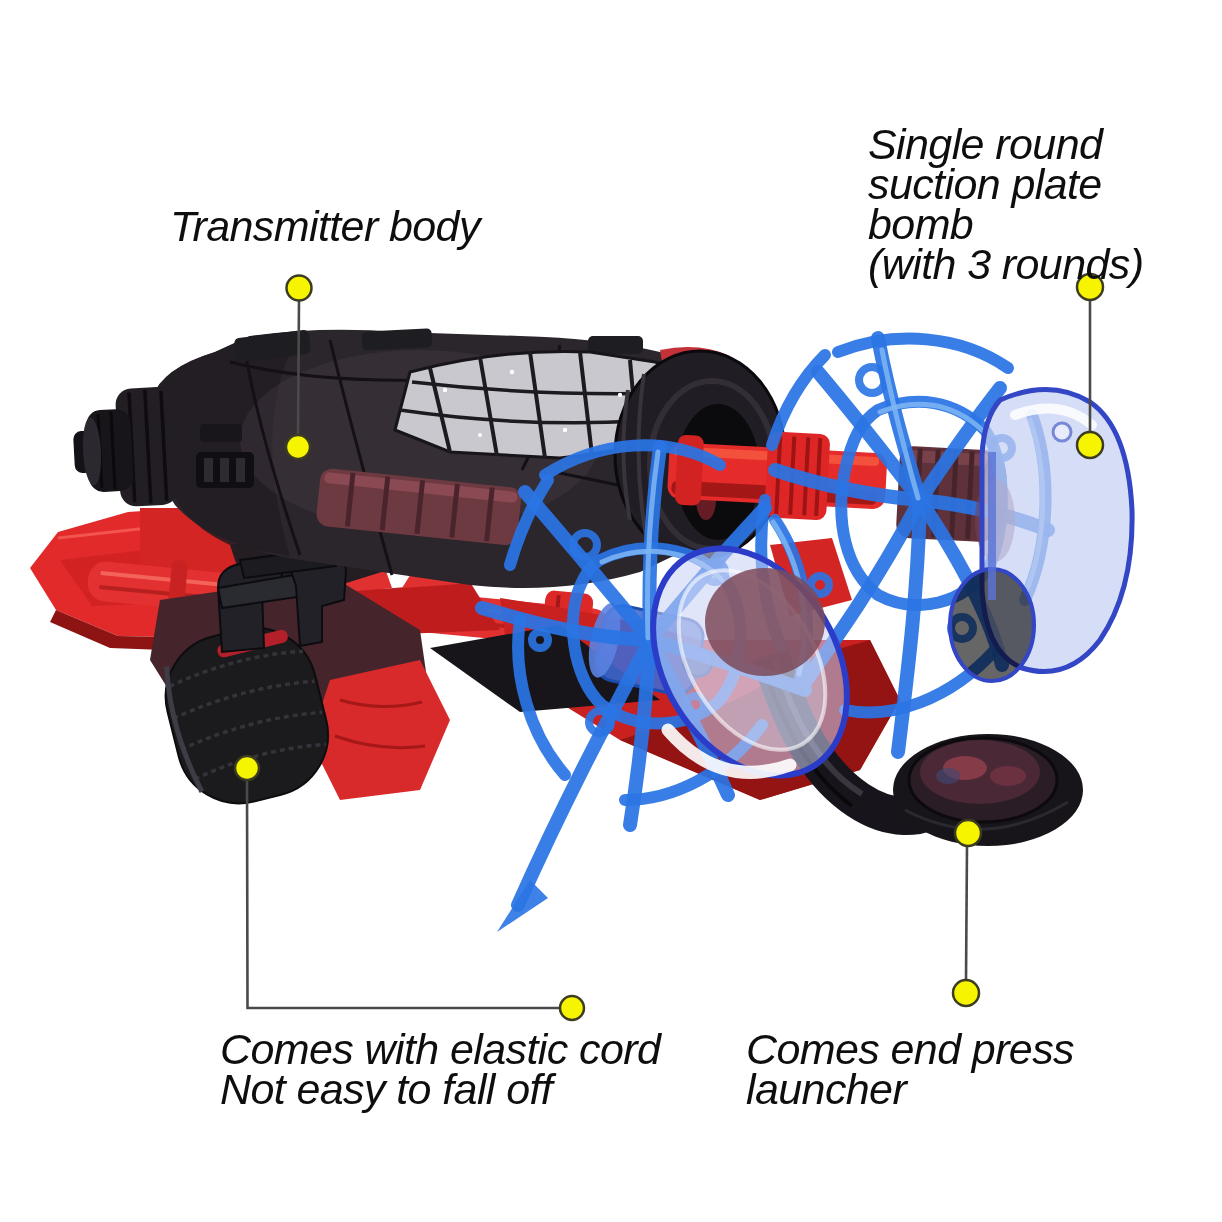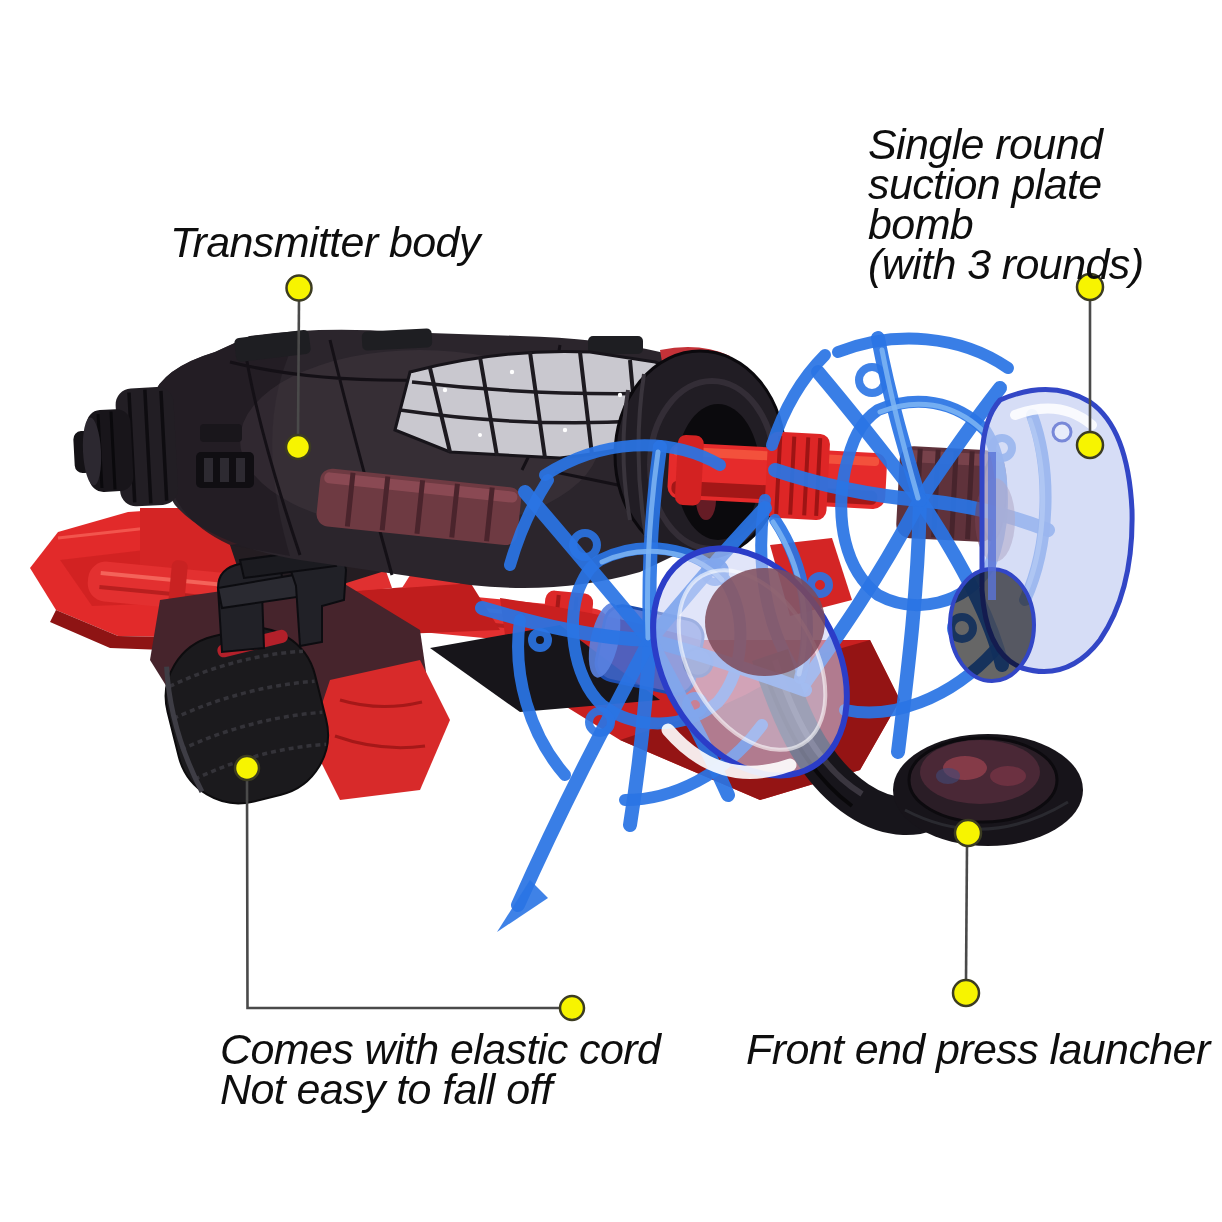--- a/index.html
+++ b/index.html
@@ -267,23 +267,23 @@
       <path class="co-line" d="M247,780 L247.5,1008 L559,1008" fill="none"></path>
       <circle class="co-dot" cx="247" cy="768" r="12"></circle>
       <circle class="co-dot" cx="572" cy="1008" r="12"></circle>
 
       <line class="co-line" x1="967" y1="846" x2="966" y2="980"></line>
       <circle class="co-dot" cx="968" cy="833" r="13"></circle>
       <circle class="co-dot" cx="966" cy="993" r="13"></circle>
     </g>
   </svg>
 
-  <div class="callout-label" style="left:170px;top:222px;width:320px;">Transmitter body</div>
+  <div class="callout-label" style="left:170px;top:206px;width:320px;">Transmitter body</div>
 
   <div class="callout-label" style="left:868px;top:124px;width:350px;">Single round
 suction plate bomb
 (with 3 rounds)</div>
 
   <div class="callout-label" style="left:220px;top:1029px;width:470px;">Comes with elastic cord
 Not easy to fall off</div>
 
-  <div class="callout-label" style="left:746px;top:1029px;width:470px;">Front end press launcher</div>
+  <div class="callout-label" style="left:746px;top:1029px;width:470px;">Comes end press launcher</div>
 </div>
 
 </body></html>

